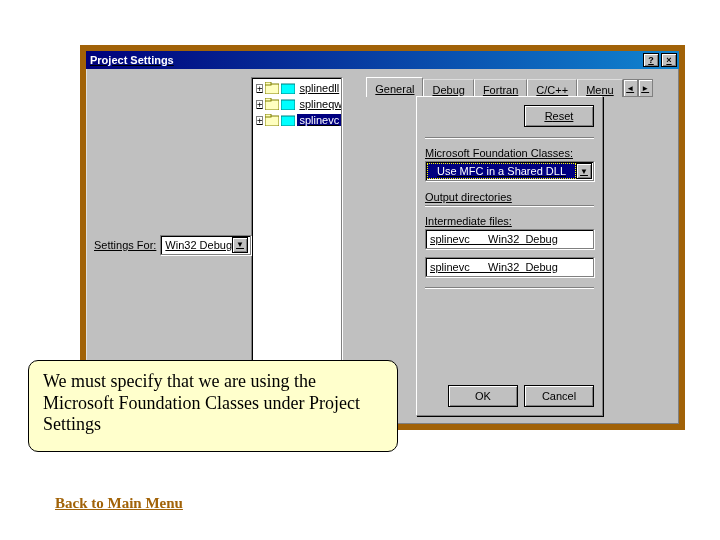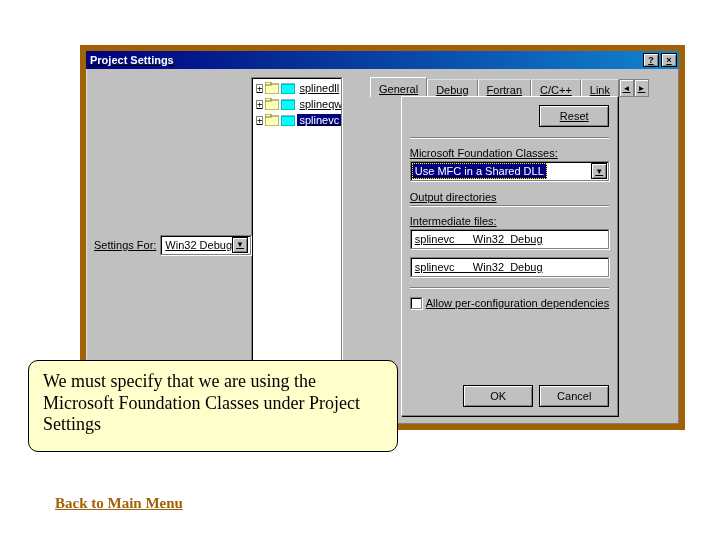--- a/index.html
+++ b/index.html
@@ -217,21 +217,21 @@
     border: 1px solid #808080;
     box-shadow: inset 1px 1px 0 #000, 1px 1px 0 #fff;
     display: flex;
     align-items: center;
     padding: 1px;
     font-size: 11px;
   }
   .combo-full .val {
     background: #000080;
     color: #fff;
-    padding: 1px 2px;
+    padding: 1px 9px;
     flex: 0 0 auto;
     border: 1px dotted #ffff00;
   }
   .combo-full .dd {
     width: 16px; height: 16px;
     background: #c0c0c0;
     border: 1px solid #000;
     box-shadow: inset 1px 1px 0 #fff, inset -1px -1px 0 #808080;
     display: flex; align-items: center; justify-content: center;
     font-size: 8px;
@@ -368,21 +368,21 @@
         <div class="tab inactive">
             <span>Debug</span>
           </div>
         <div class="tab inactive">
             <span>Fortran</span>
           </div>
         <div class="tab inactive">
             <span>C/C++</span>
           </div>
         <div class="tab inactive">
-            <span>Link</span>
+            <span>Menu</span>
           </div>
         <div class="tab-scroll">
           <div class="tab-scroll-btn">◄</div>
           <div class="tab-scroll-btn">►</div>
         </div>
       </div>
       <div class="tab-page">
         <div class="reset-row">
           <div class="btn">
               <u>R</u>
@@ -400,24 +400,20 @@
         <div class="separator" style="margin:2px 0 8px 0"></div>
         <span class="field-label">Intermediate files:</span>
         <div class="textfield">
             <span>splinevc___Win32_Debug</span>
           </div>
         <div style="height:8px"></div>
         <div class="textfield">
             <span>splinevc___Win32_Debug</span>
           </div>
         <div class="separator"></div>
-        <div class="checkbox-row">
-          <div class="checkbox"></div>
-          <span>Allow per-configuration dependencies</span>
-        </div>
         <div class="dialog-buttons">
           <div class="btn">
               <span>OK</span>
             </div>
           <div class="btn">
               <span>Cancel</span>
             </div>
         </div>
       </div>
     </div>

